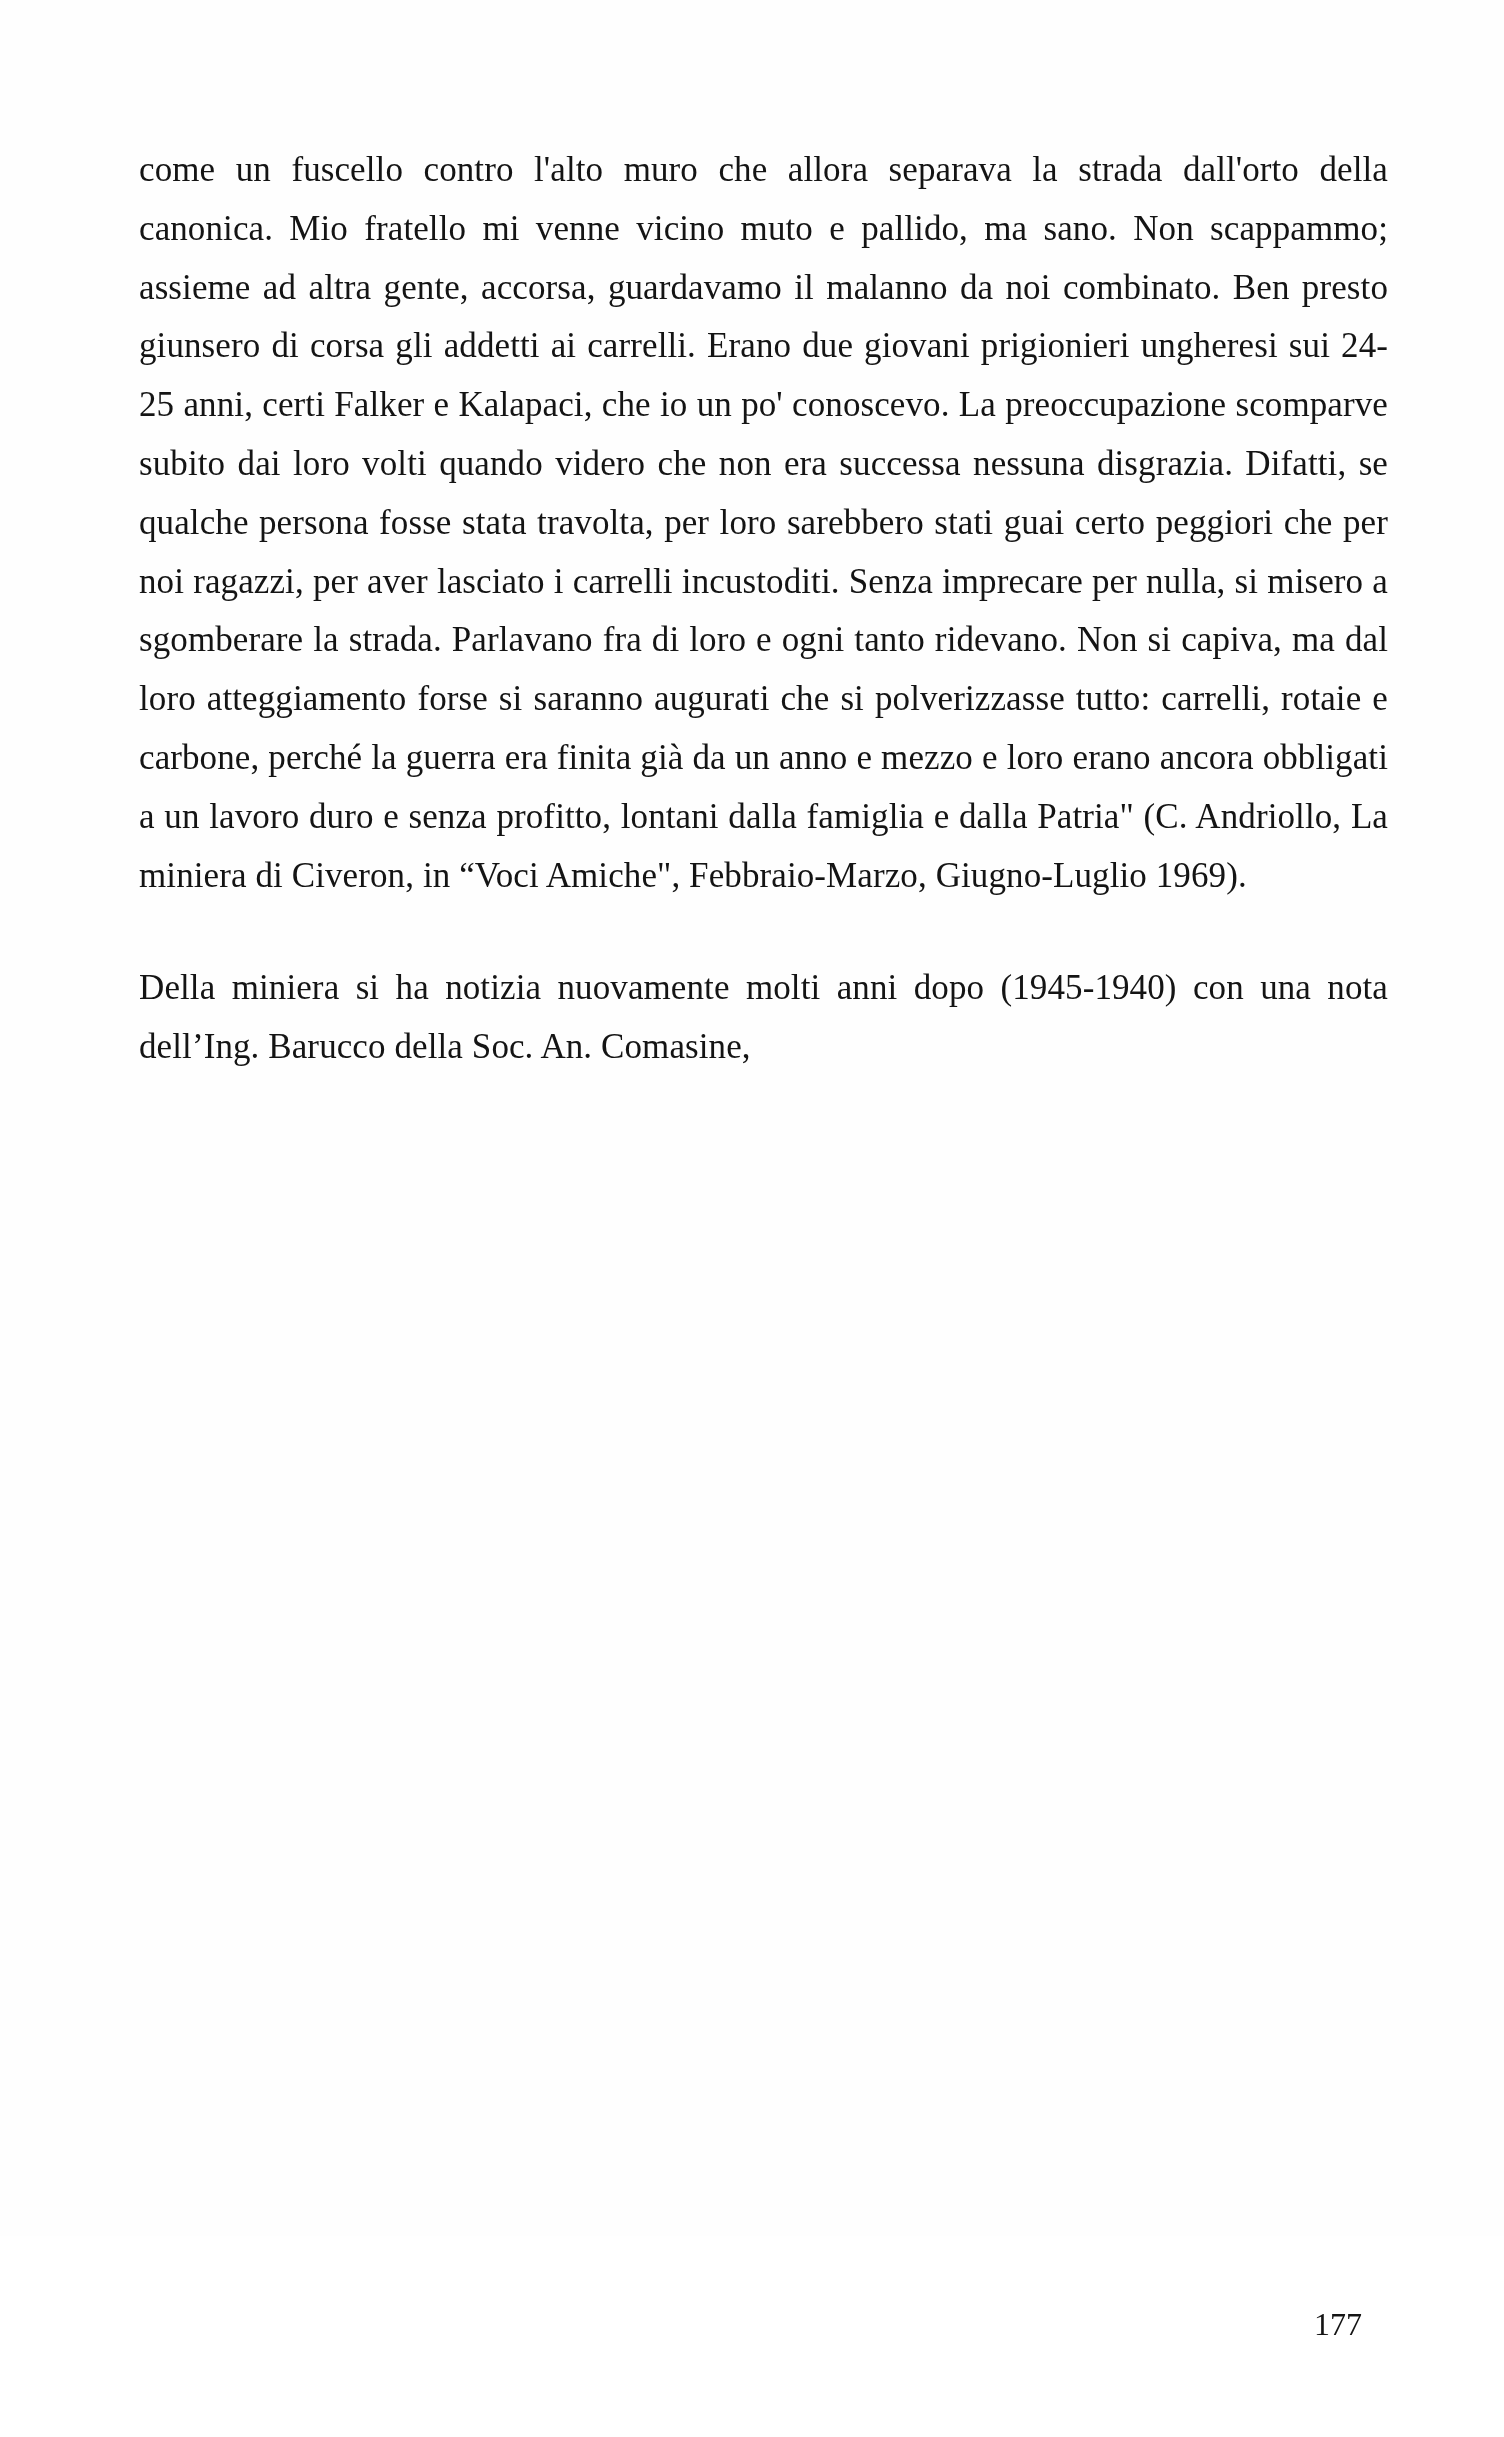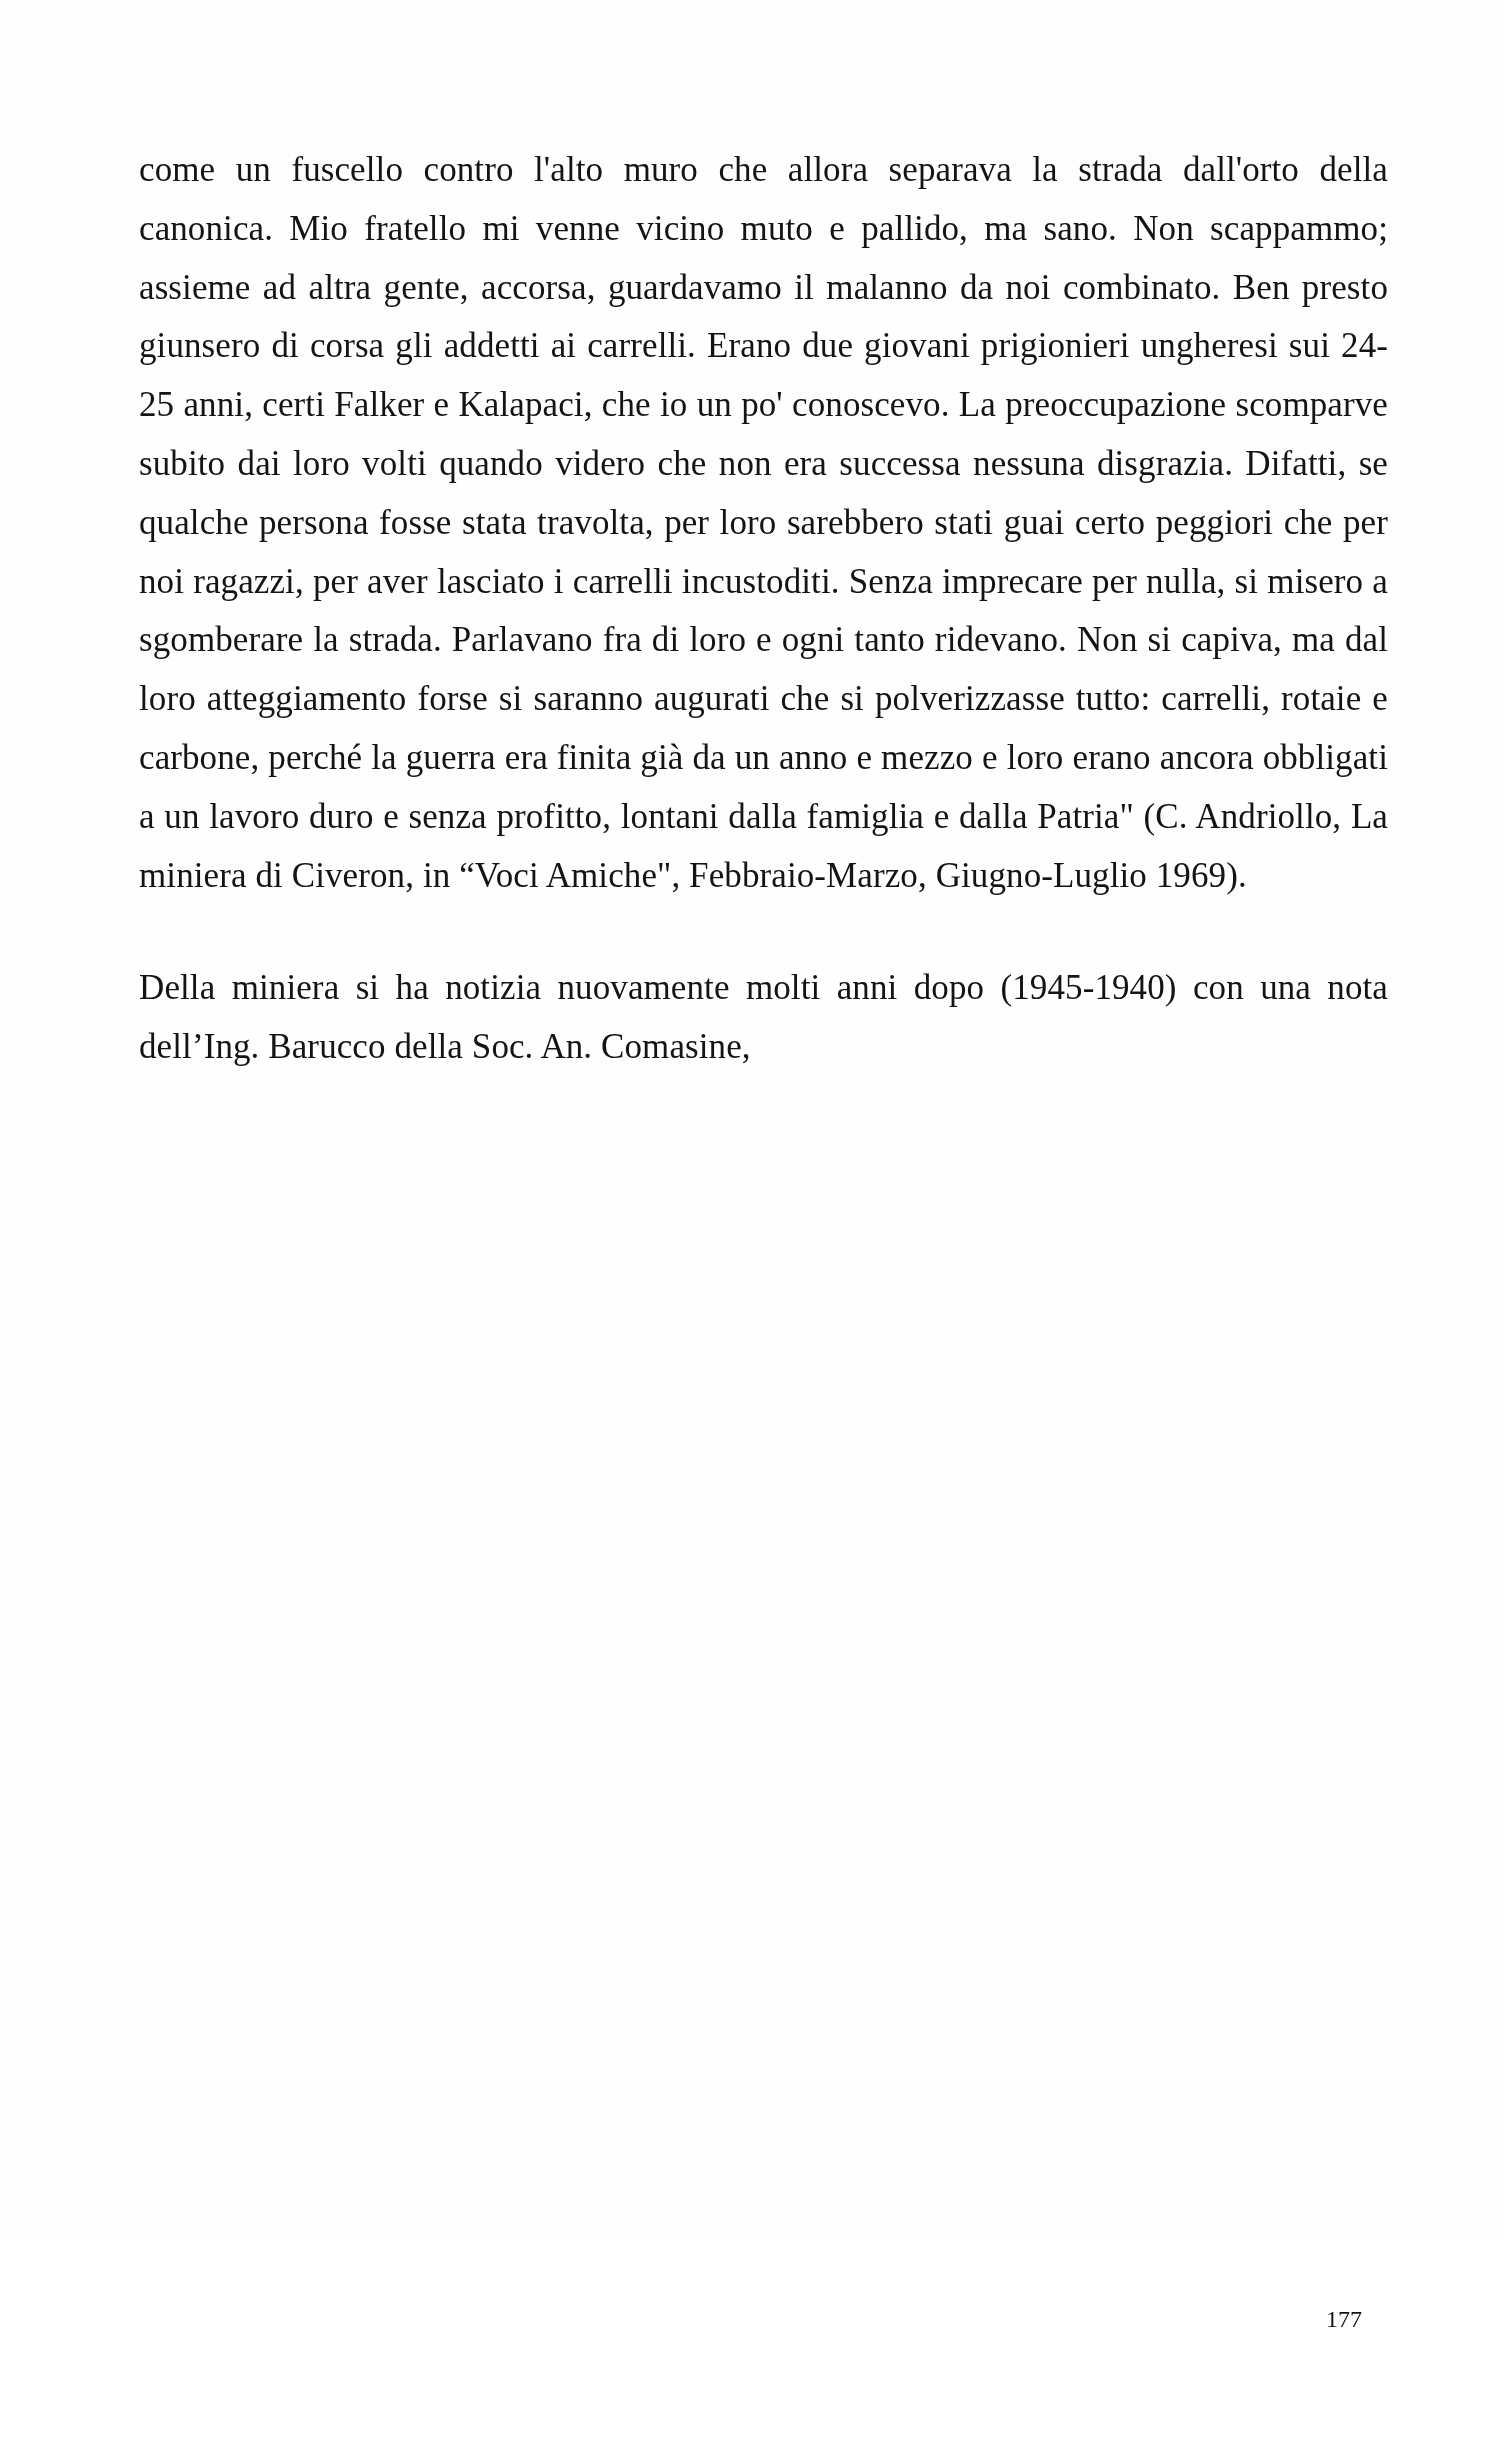--- a/index.html
+++ b/index.html
@@ -38,21 +38,21 @@
     letter-spacing: 0.1px;
     color: #141414;
   }
   .para.second {
     margin-top: 54px;
   }
   .folio {
     position: absolute;
     right: 143px;
     top: 2306px;
-    font-size: 24px;
+    font-size: 32px;
     color: #141414;
     font-family: "Liberation Serif", serif;
     text-align: right;
   }
 </style>
 </head>
 <body>
 
 <div class="page">
 

